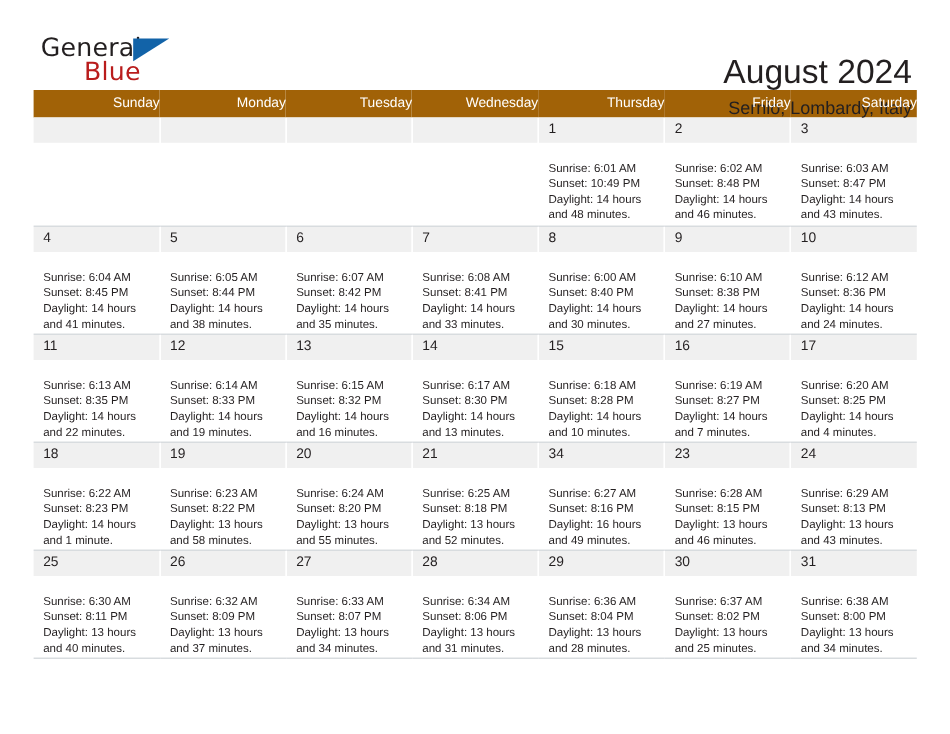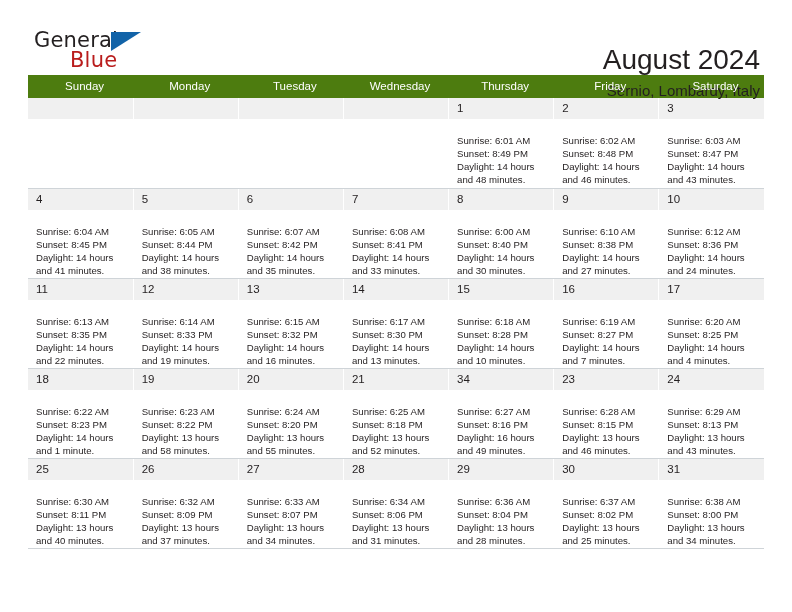--- a/index.html
+++ b/index.html
@@ -90,25 +90,25 @@
   }
 
   
   .cal {
     width: 736px;
     border-collapse: collapse;
     table-layout: fixed;
     margin-top: 3px;
   }
   .cal th {
-    background: #4d7c0f;
+    background: #a16207;
     color: #ffffff;
     font-size: 11.5px;
     font-weight: 400;
-    text-align: center;
+    text-align: right;
     padding: 5px 0 6px 8px;
     height: 17px;
     box-sizing: border-box;
     border: none;
   }
   .cal td {
     width: 105.14px;
     height: 90px;
     vertical-align: top;
     padding: 0;
@@ -183,21 +183,21 @@
           <td class="blank">
             <div class="daynum empty">&nbsp;</div>
           </td>
           <td class="blank">
             <div class="daynum empty">&nbsp;</div>
           </td>
           <td>
             <div class="daynum">1</div>
             <div class="info">
               <div>Sunrise: 6:01 AM</div>
-              <div>Sunset: 8:49 PM</div>
+              <div>Sunset: 10:49 PM</div>
               <div class="daylight">Daylight: 14 hours and 48 minutes.</div>
             </div>
           </td>
           <td>
             <div class="daynum">2</div>
             <div class="info">
               <div>Sunrise: 6:02 AM</div>
               <div>Sunset: 8:48 PM</div>
               <div class="daylight">Daylight: 14 hours and 46 minutes.</div>
             </div>

